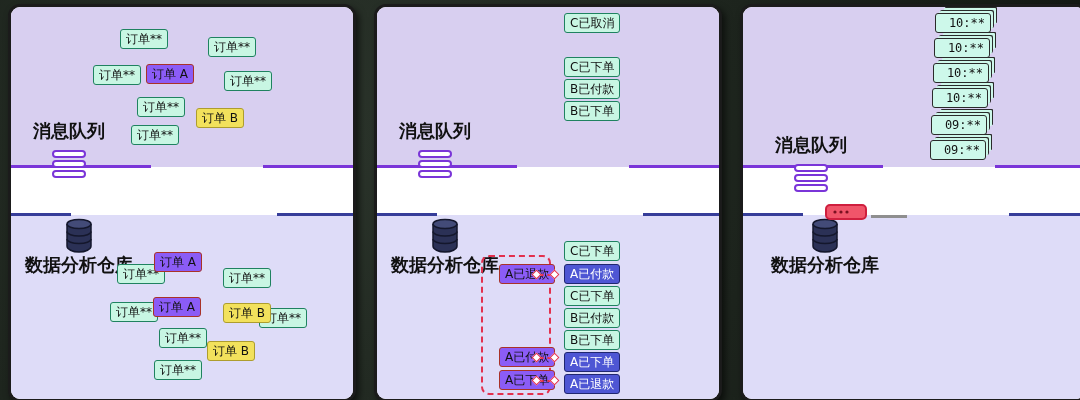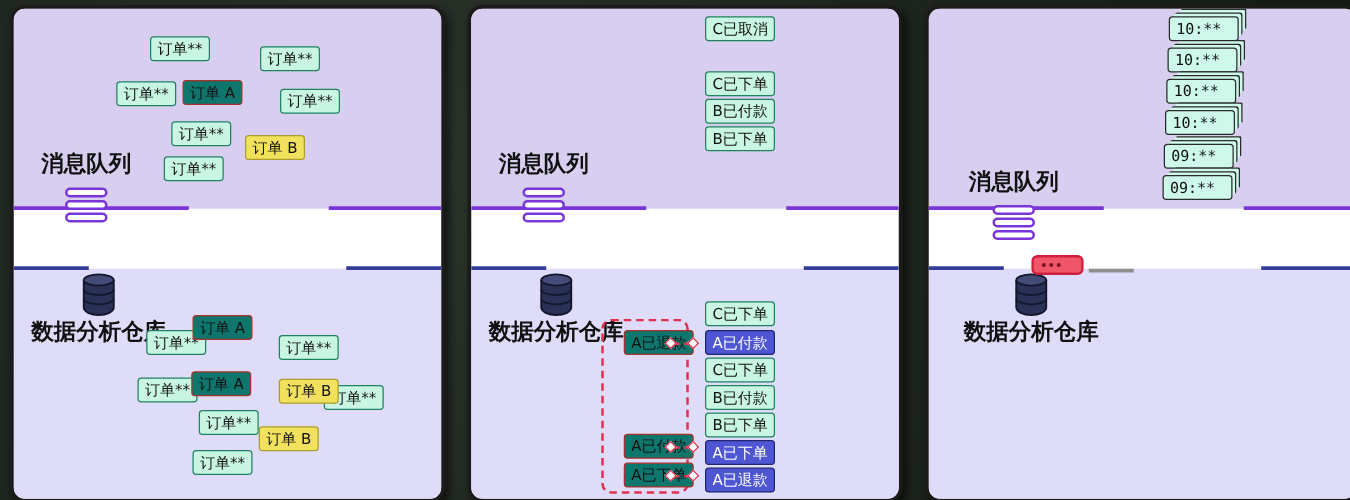--- a/index.html
+++ b/index.html
@@ -23,24 +23,24 @@
   .queue-icon span{display:block;width:30px;height:4px;border:2px solid #7a35d8;border-radius:4px;background:#fff;margin:2px auto;}
   .warehouse-block{position:absolute;left:8px;top:210px;width:120px;z-index:2;display:flex;flex-direction:column;align-items:center;}
   .db-svg{display:block;}
   .panel:nth-of-type(3) .queue-block{left:32px;top:126px;}
   .panel:nth-of-type(3) .warehouse-block{left:22px;}
 
   .tag-layer{position:absolute;inset:0;z-index:3;}
   .tag{position:absolute;font-size:12px;line-height:1;padding:3px 5px;border:1.6px solid;border-radius:3px;
        color:#111;white-space:nowrap;font-weight:500;margin-left:12px;}
   .c-teal{background:#c8f6e3;border-color:#1f8260;}
-  .c-red{background:#0f766e;border-color:#a93228;}
+  .c-red{background:#8b5cf6;border-color:#a93228;}
   .c-yellow{background:#f2e15c;border-color:#ad9d2e;}
   .c-blue{background:#4e56d4;border-color:#202670;color:#fff;}
-  .c-card{background:#cdf8ea;border-color:#2b2b2b;width:44px;text-align:left;
+  .c-card{background:#cdf8ea;border-color:#2b2b2b;width:44px;text-align:right;
           font-family:"DejaVu Sans Mono","Liberation Mono",monospace;
           box-shadow:3px -3px 0 -1px #cdf8ea,4px -4px 0 -1px #2b2b2b,
                      7px -7px 0 -2px #cdf8ea,8px -8px 0 -2px #2b2b2b;}
 
   .dashed-box{position:absolute;left:104px;top:248px;width:66px;height:136px;
               border:2px dashed #e3304e;border-radius:8px;z-index:2;}
   .connector{position:absolute;width:15px;border-top:2px dashed #e3304e;z-index:4;}
   .connector::before,.connector::after{content:"";position:absolute;width:5px;height:5px;background:#fff;
               border:1.5px solid #e3304e;transform:rotate(45deg);top:-5px;}
   .connector::before{left:-5px;} .connector::after{right:-5px;}

